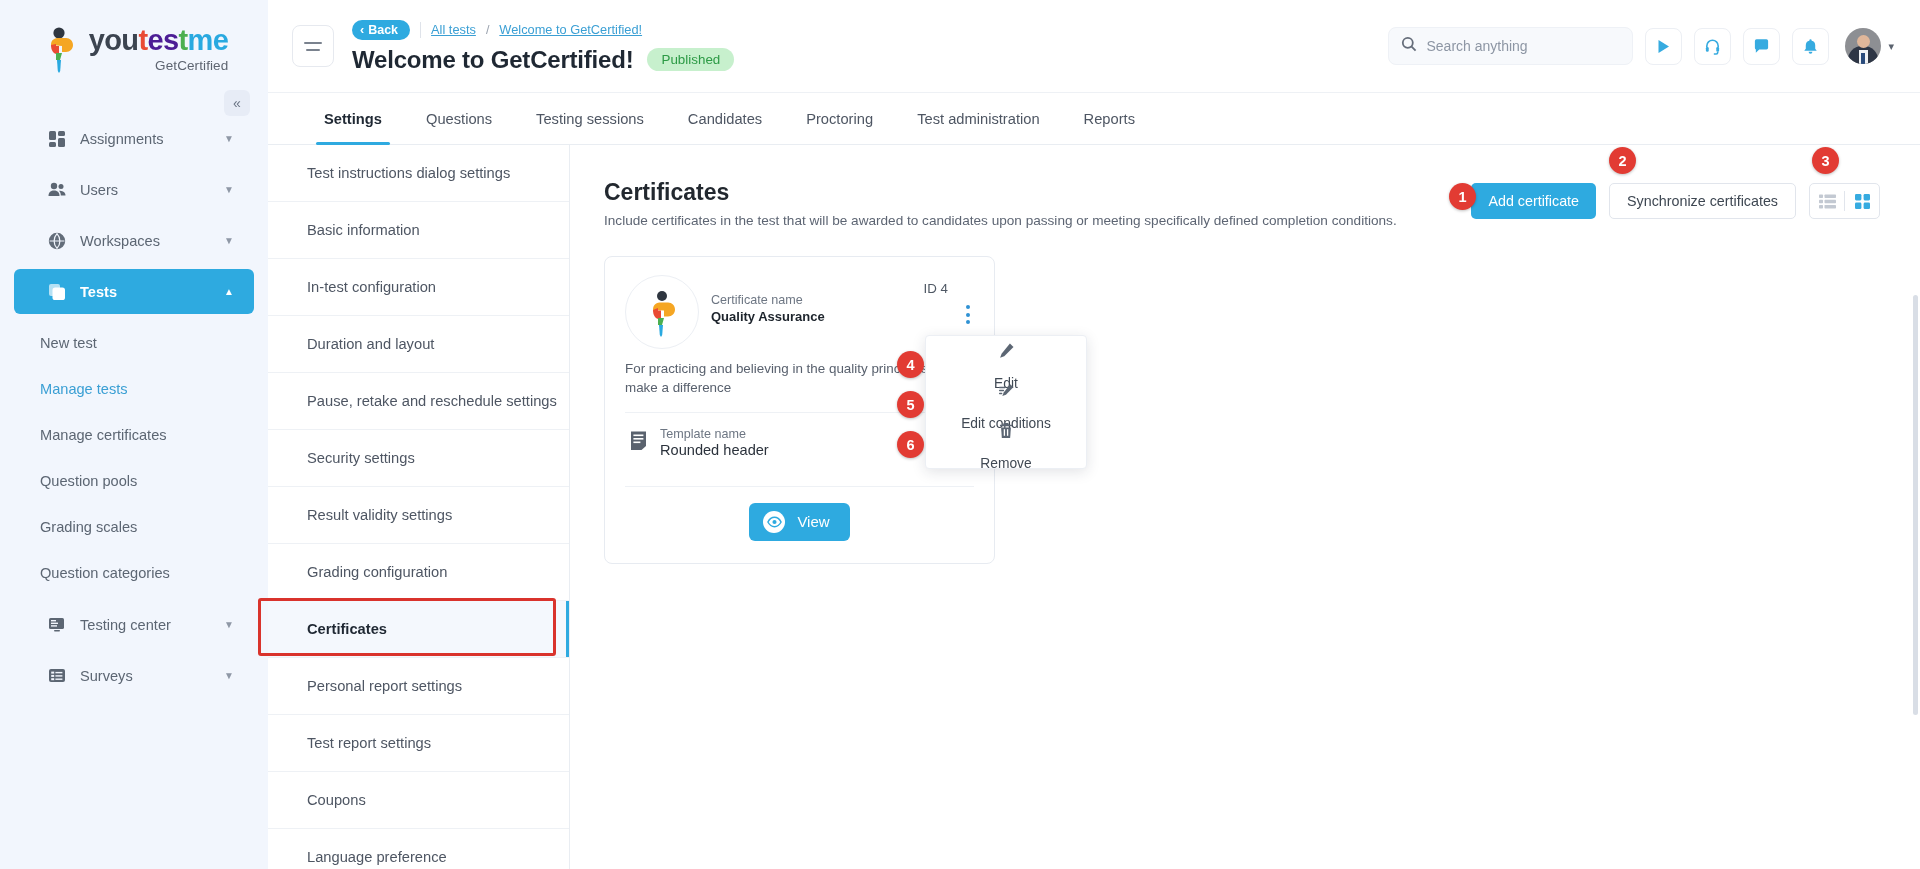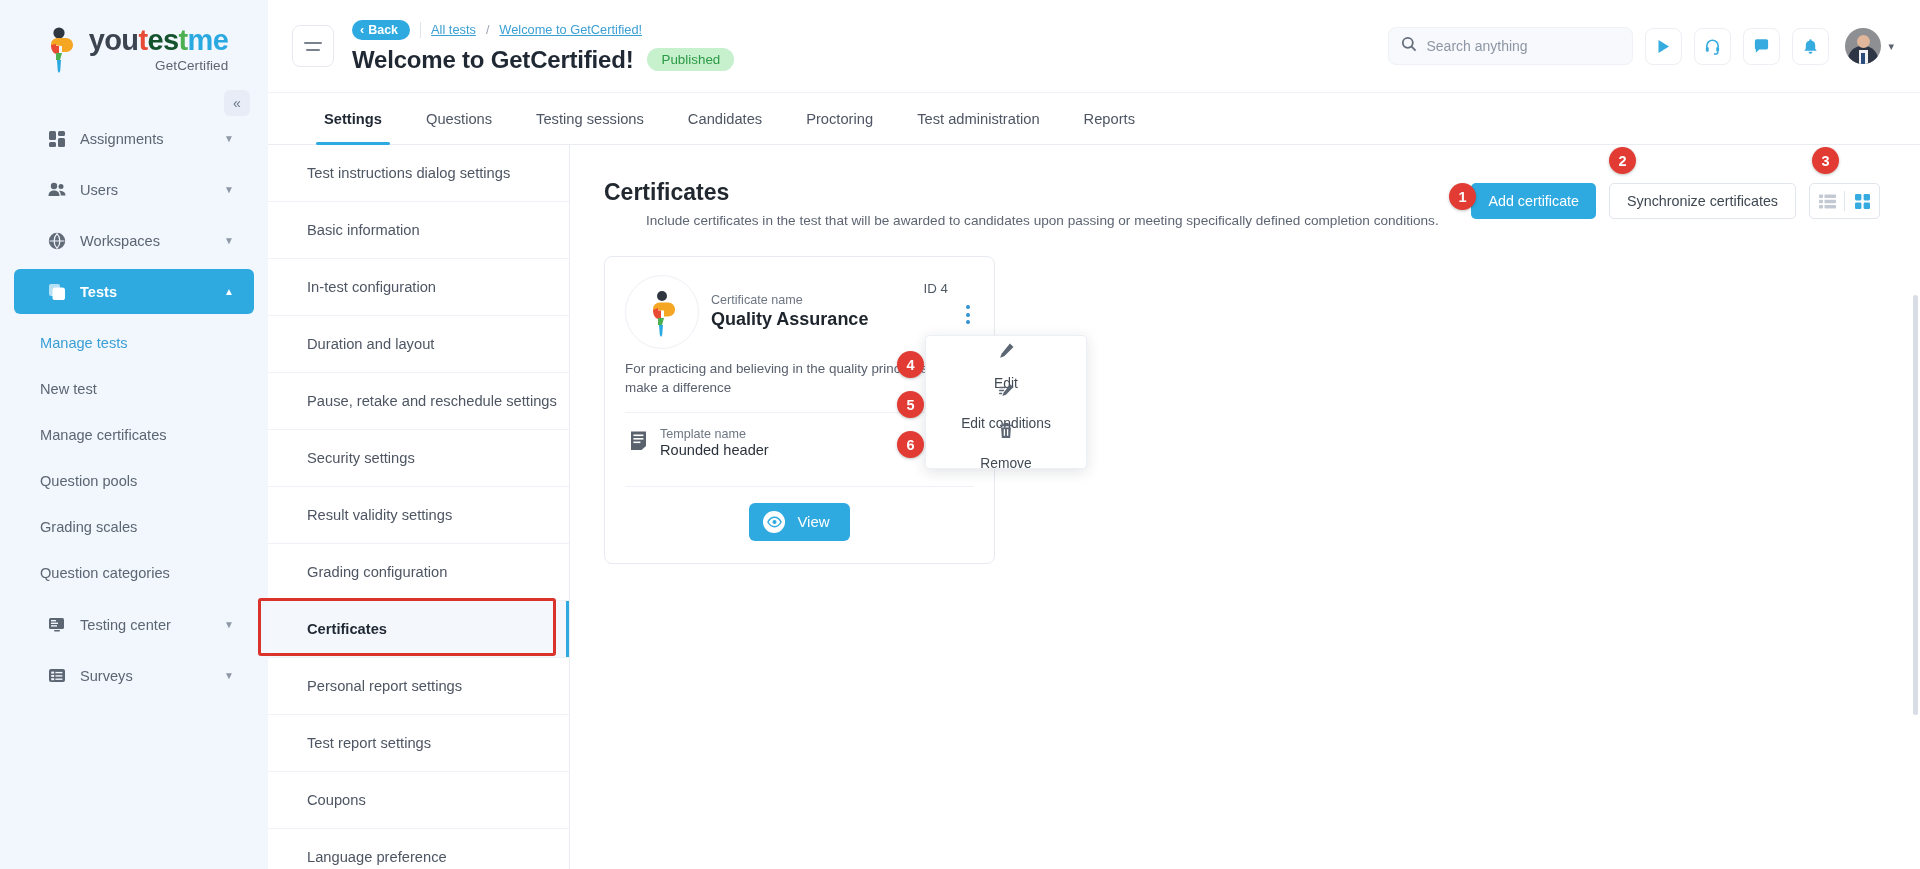--- a/index.html
+++ b/index.html
@@ -16,21 +16,21 @@
     width: 268px; height: 869px; background: #f2f6fd;
     flex: 0 0 268px; position: relative; overflow: hidden;
   }
   .logo-wrap { padding: 26px 0 6px 0; display: flex; justify-content: center; }
   .logo { display: flex; align-items: flex-start; gap: 7px; }
   .logo-mark { width: 42px; height: 48px; position: relative; }
   .logo-text { display: flex; flex-direction: column; }
   .logo-word { font-size: 29px; font-weight: 700; letter-spacing: -.6px; line-height: 1; }
   .logo-word .c1 { color: #3c4450; }
   .logo-word .c2 { color: #e94a34; }
-  .logo-word .c3 { color: #14532d; }
+  .logo-word .c3 { color: #4c1d95; }
   .logo-word .c4 { color: #4caf50; }
   .logo-word .c5 { color: #29a9e0; }
   .logo-sub { font-size: 13.5px; color: #5d6470; text-align: right; margin-top: 3px; letter-spacing: .1px;}
   .collapse-btn {
     position: absolute; right: 18px; top: 90px;
     width: 26px; height: 26px; border-radius: 6px; background: #e7ecf6;
     display: flex; align-items: center; justify-content: center;
     color: #6b7585; font-size: 14px; cursor: pointer;
   }
   .nav { margin-top: 36px; }
@@ -138,21 +138,21 @@
     content:""; position:absolute; right:0; top:0; bottom:0; width:3px; background:#2eaae0;
   }
   .red-box {
     position: absolute; border: 3px solid #d9332c; border-radius: 3px;
     pointer-events: none;
   }
 
   .panel { flex: 1; padding: 34px 40px 0 34px; min-width: 0; position: relative;}
   .panel-head { display: flex; align-items: flex-start; }
   .panel-title { font-size: 23px; font-weight: bold; color: #22282f; }
-  .panel-desc { font-size: 13.6px; color: #5d6573; margin-top: 7px; margin-left: 42px; }
+  .panel-desc { font-size: 13.6px; color: #5d6573; margin-top: 7px; }
   .panel-actions { margin-left: auto; display: flex; align-items: center; gap: 13px; padding-top: 4px;}
   .btn-primary {
     background: #2eaae0; color: #fff; border: none; border-radius: 5px;
     height: 36px; padding: 0 17px; font-size: 14.3px; cursor: pointer;
     font-family: "Liberation Sans", sans-serif;
   }
   .btn-outline {
     background: #fff; color: #3e4752; border: 1px solid #e1e5ec; border-radius: 5px;
     height: 36px; padding: 0 17px; font-size: 14.3px; cursor: pointer;
     font-family: "Liberation Sans", sans-serif;
@@ -170,21 +170,21 @@
     width: 391px; border: 1px solid #e7ebf1; border-radius: 8px;
     background: #fff; padding: 18px 20px 22px 20px; position: relative;
   }
   .cert-top { display: flex; align-items: flex-start; }
   .cert-avatar {
     width: 74px; height: 74px; border-radius: 50%; border: 1px solid #eceff4;
     flex: 0 0 74px; position: relative; background: #fff;
   }
   .cert-name-wrap { margin-left: 12px; padding-top: 18px; }
   .cert-lbl { font-size: 12.6px; color: #6d7683; }
-  .cert-name { font-size: 18px; font-weight: bold; color: #1d242c; margin-top: 2px; }
+  .cert-name { font-size: 13px; font-weight: bold; color: #1d242c; margin-top: 2px; }
   .cert-id { position: absolute; right: 46px; top: 24px; font-size: 13.3px; color: #4f5864; }
   .kebab {
     position: absolute; right: 24px; top: 48px; cursor: pointer;
     display: flex; flex-direction: column; gap: 3.5px; align-items: center;
   }
   .kebab i { width: 4px; height: 4px; border-radius: 50%; background: #2f92d4; display:block; }
   .cert-desc {
     font-size: 13.4px; color: #59616e; line-height: 1.45; margin-top: 10px;
     max-width: 330px;
   }
@@ -296,22 +296,22 @@
         <span class="ico">
           <svg width="18" height="18" viewBox="0 0 18 18" fill="currentColor">
               <rect x="1" y="1" width="11" height="12" rx="2" opacity=".65"></rect>
               <rect x="4.5" y="4.5" width="12.5" height="12.5" rx="2.6"></rect>
             </svg>
         </span>
         <span class="lbl">Tests</span>
         <span class="caret">▲</span>
       </div>
 
+      <div class="sub-item">New test</div>
       <div class="sub-item current">Manage tests</div>
-      <div class="sub-item">New test</div>
       <div class="sub-item">Manage certificates</div>
       <div class="sub-item">Question pools</div>
       <div class="sub-item">Grading scales</div>
       <div class="sub-item">Question categories</div>
 
       <div class="nav-item">
         <span class="ico">
           <svg width="18" height="18" viewBox="0 0 18 18" fill="currentColor">
               <rect x="1" y="2" width="15" height="11" rx="1.6"></rect>
               <rect x="3" y="4" width="5" height="1.4" fill="#f2f6fd"></rect>

